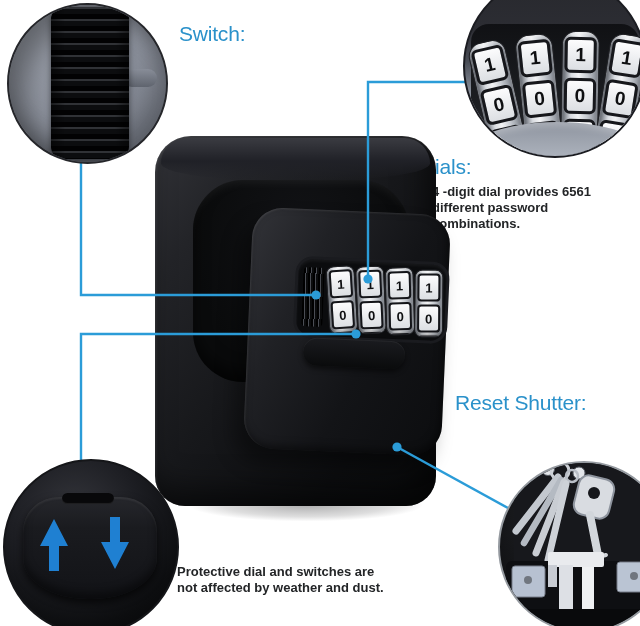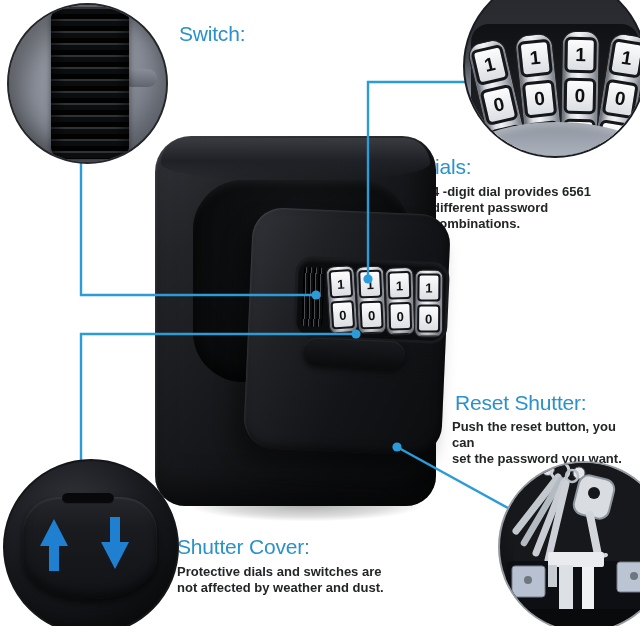--- a/index.html
+++ b/index.html
@@ -216,20 +216,17 @@
     </svg>
   </div>
 
   <div class="title t-switch">Switch:</div>
 
   <div class="title t-dials">Dials:</div>
   <div class="desc d-dials">4 -digit dial provides 6561
 different password combinations.</div>
 
   <div class="title t-reset">Reset Shutter:</div>
-  <div class="desc d-reset">Push the reset button, you can
-set the password you want.</div>
-
-  <div class="title t-shutter">Shutter Cover:</div>
-  <div class="desc d-shutter">Protective dials and switches are
+
+  <div class="desc d-shutter">Protective dial and switches are
 not affected by weather and dust.</div>
 
 </div>
 
 </body></html>

